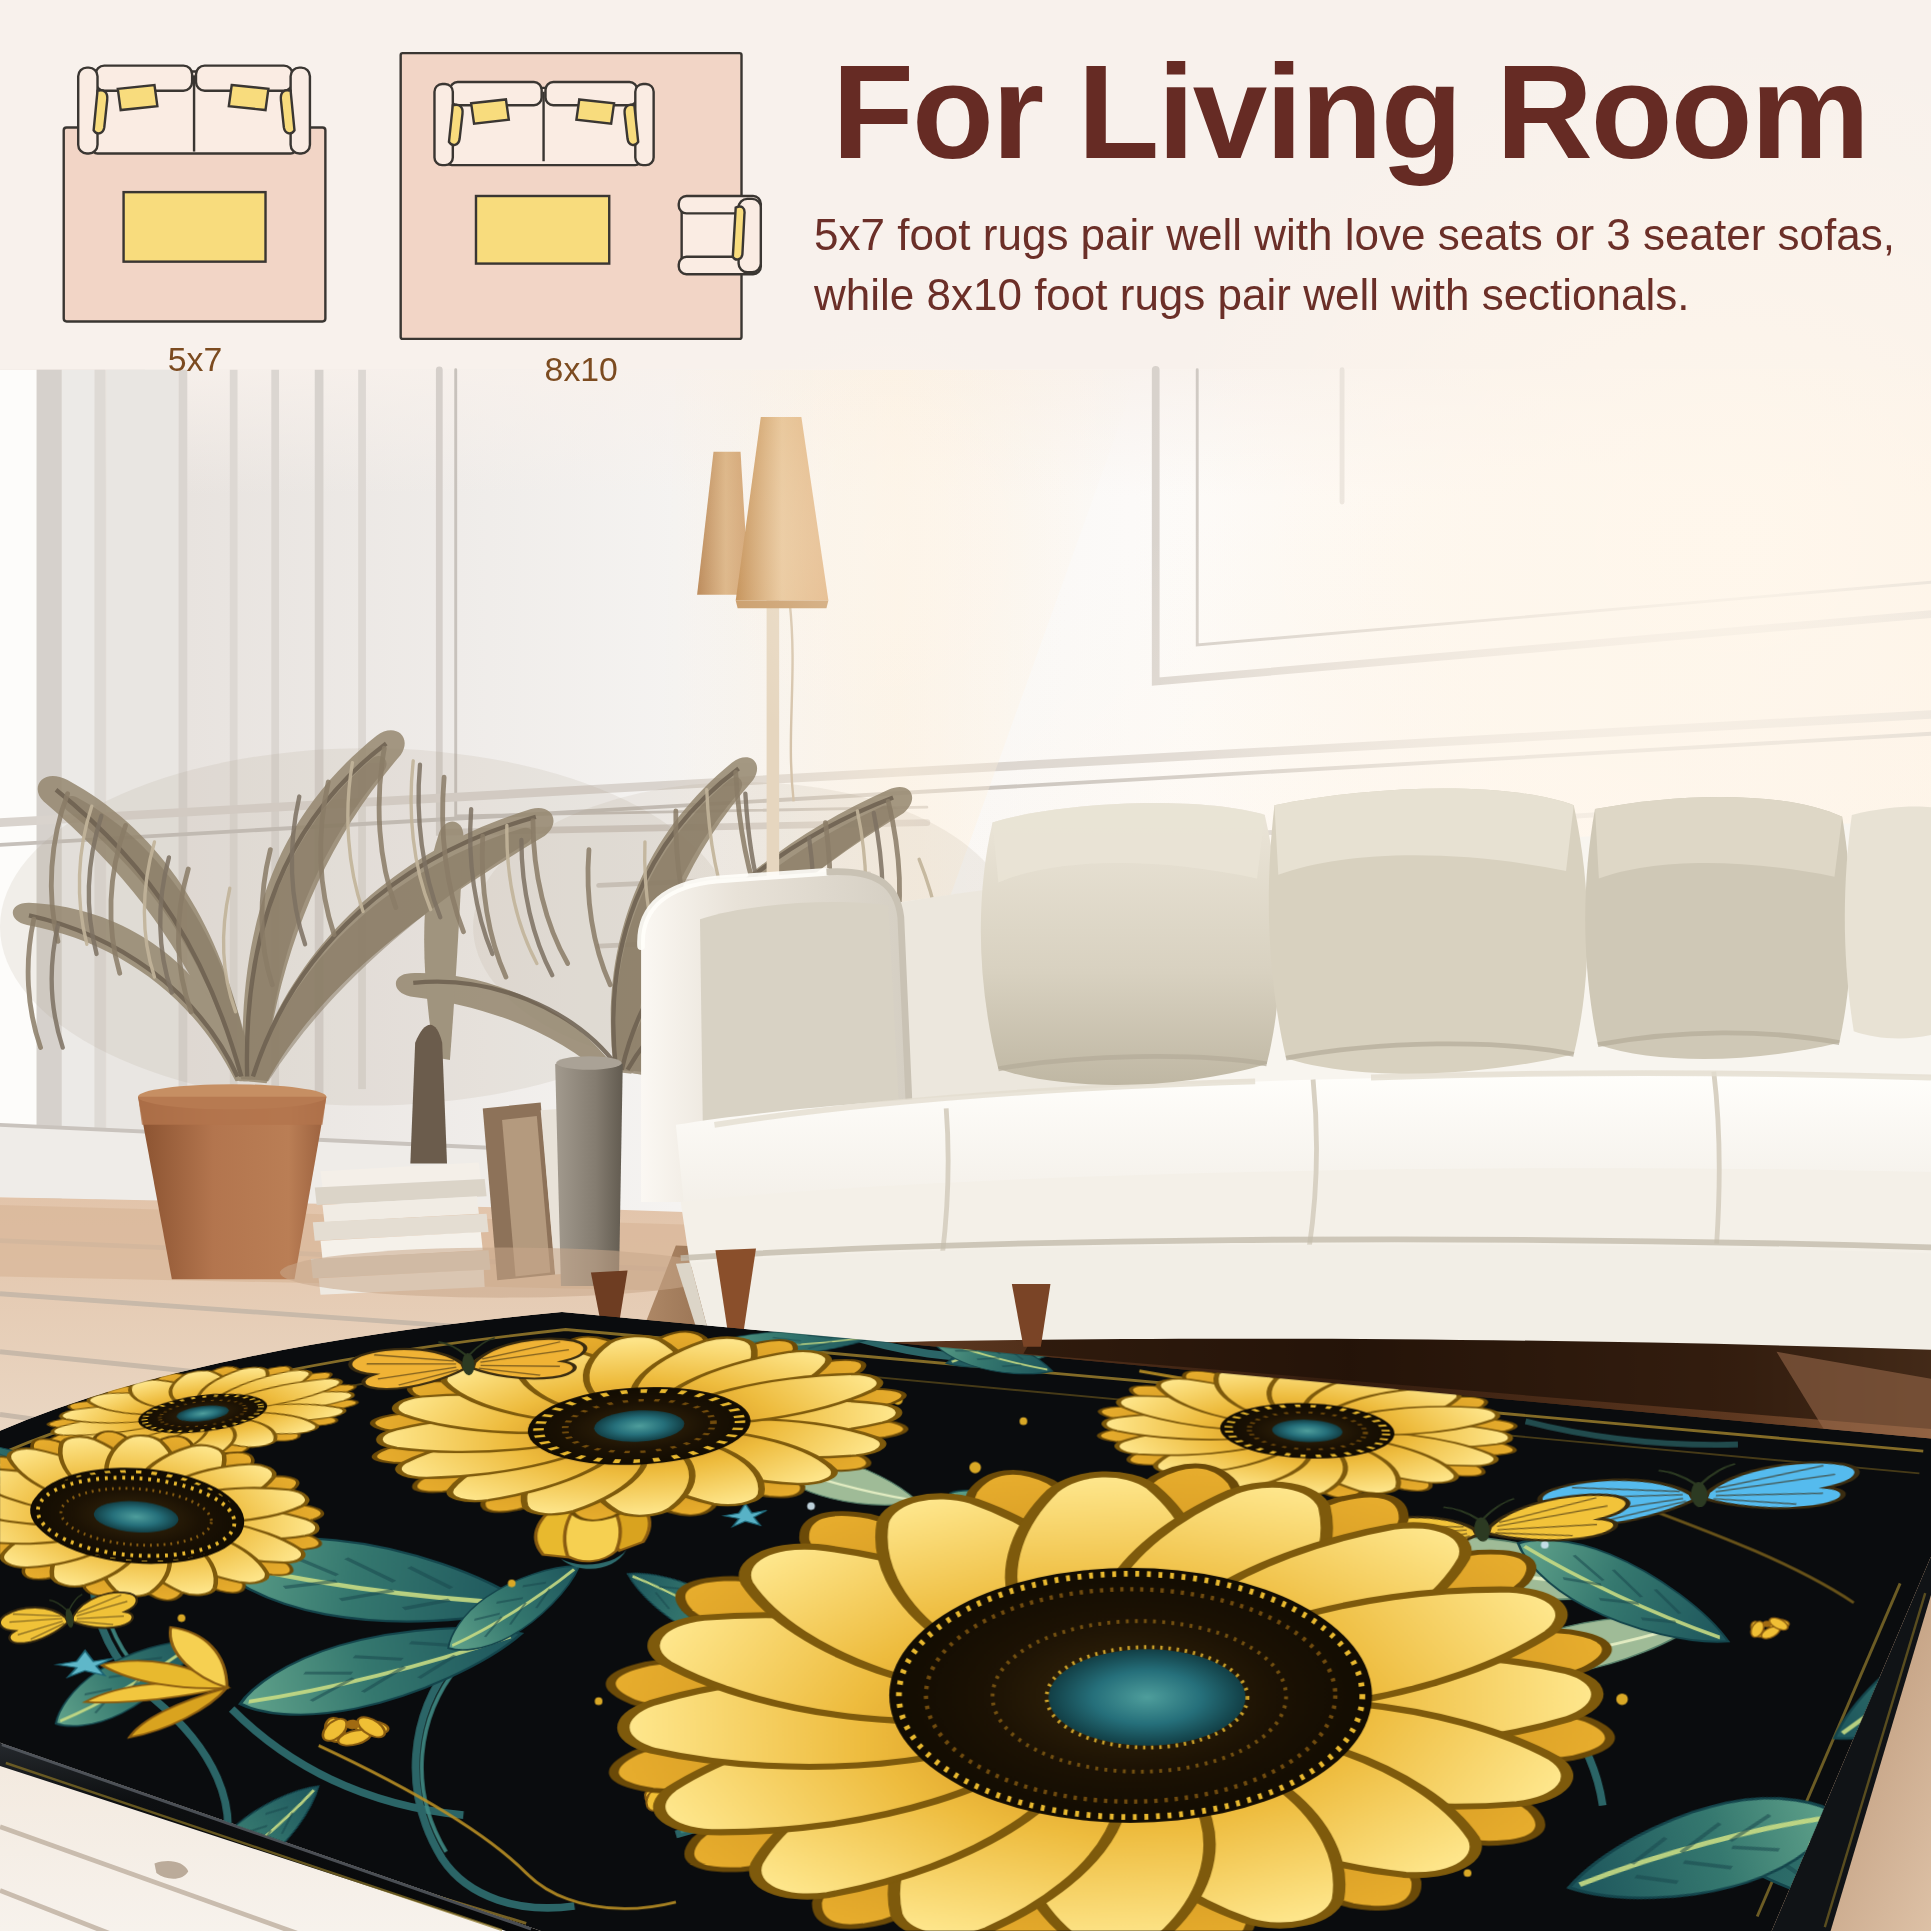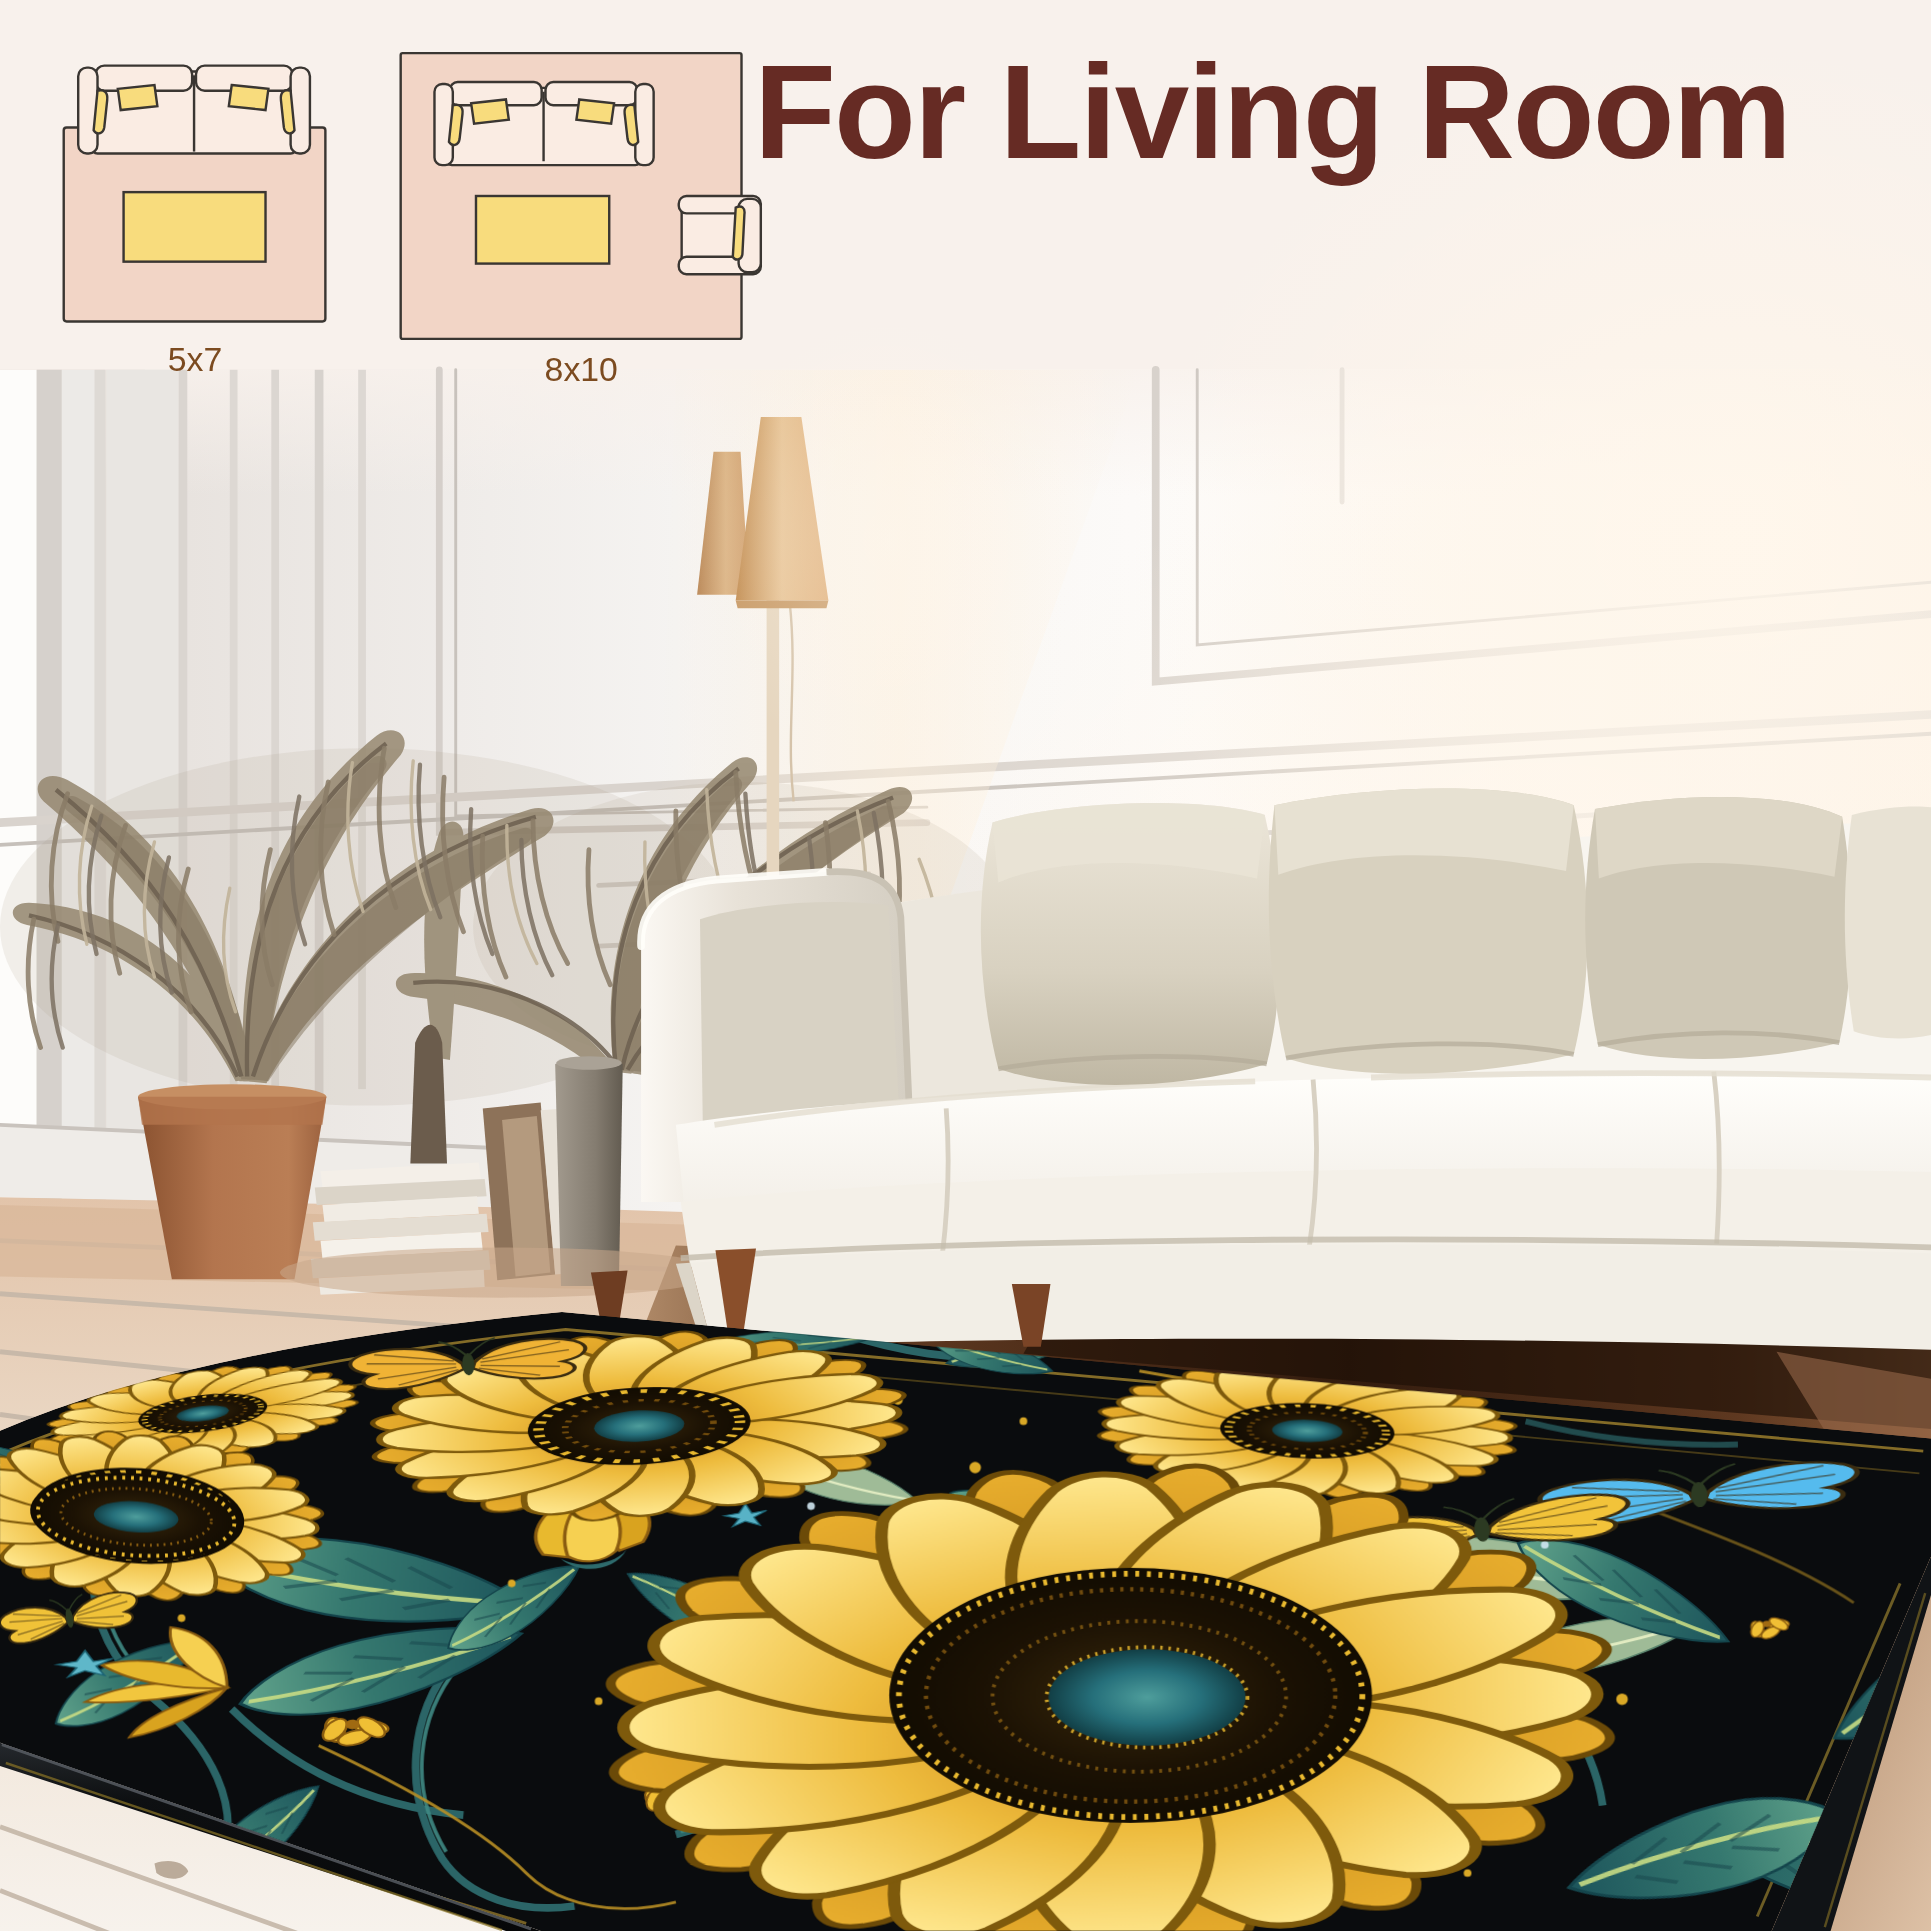--- a/index.html
+++ b/index.html
@@ -1,18 +1,18 @@
 <!DOCTYPE html>
 <html><head>
 <meta charset="utf-8">
 <style>
 html,body{margin:0;padding:0;background:#f8f1ec;}
 #page{position:relative;width:1931px;height:1931px;overflow:hidden;font-family:"Liberation Sans",sans-serif;}
 #scene{position:absolute;left:0;top:0;}
-.h1{position:absolute;left:754px;top:35px;font-size:134px;font-weight:bold;color:#662b24;letter-spacing:-1.9px;white-space:nowrap;}
+.h1{position:absolute;left:832px;top:35px;font-size:134px;font-weight:bold;color:#662b24;letter-spacing:-1.9px;white-space:nowrap;}
 .p1{position:absolute;left:814px;top:205px;width:1091px;font-size:44px;line-height:1.36;color:#6b2f28;}
 </style>
 </head>
 <body>
 <div id="page">
 <svg id="scene" width="1931" height="1931" viewBox="0 0 2000 2000">
 <defs>
 <linearGradient id="gWall" x1="0" y1="0" x2="1" y2="0">
  <stop offset="0" stop-color="#e3ddd8"></stop>
           <stop offset="0.35" stop-color="#f5f3f1"></stop>
@@ -643,14 +643,15 @@
  <rect x="765" y="206" width="23" height="76" rx="9" fill="#faece3"></rect>
  <path d="M762 215 C 768 212, 772 215, 771 222 L 769 262 C 769 269, 762 271, 759 266 Z" fill="#f8dc7d"></path>
 </g>
 
 <text x="202" y="384" font-family="Liberation Sans, sans-serif" font-size="35" fill="#7c4b20" text-anchor="middle">5x7</text>
 <text x="602" y="395" font-family="Liberation Sans, sans-serif" font-size="35" fill="#7c4b20" text-anchor="middle">8x10</text>
 </svg>
 
 <div class="h1">For Living Room</div>
 
+<div class="p1">5x7 foot rugs pair well with love seats or 3 seater sofas, while 8x10 foot rugs pair well with sectionals.</div>
 </div>
 
 
 </body></html>

